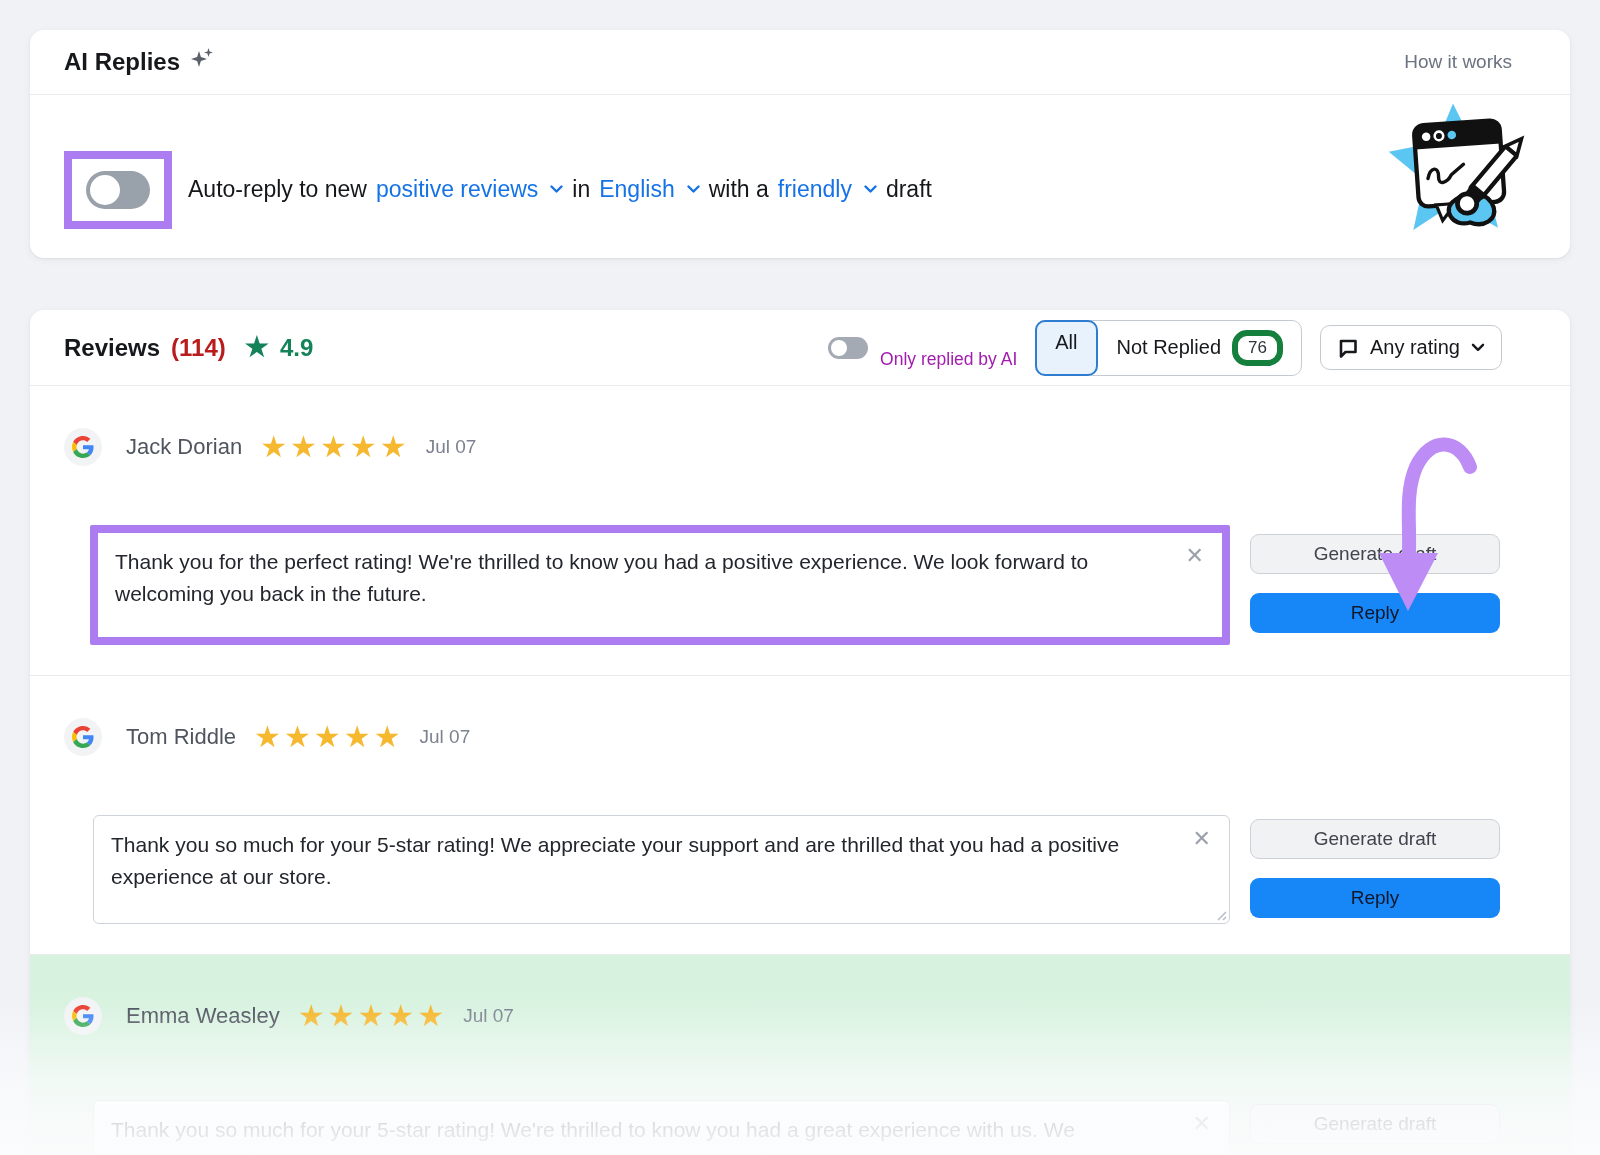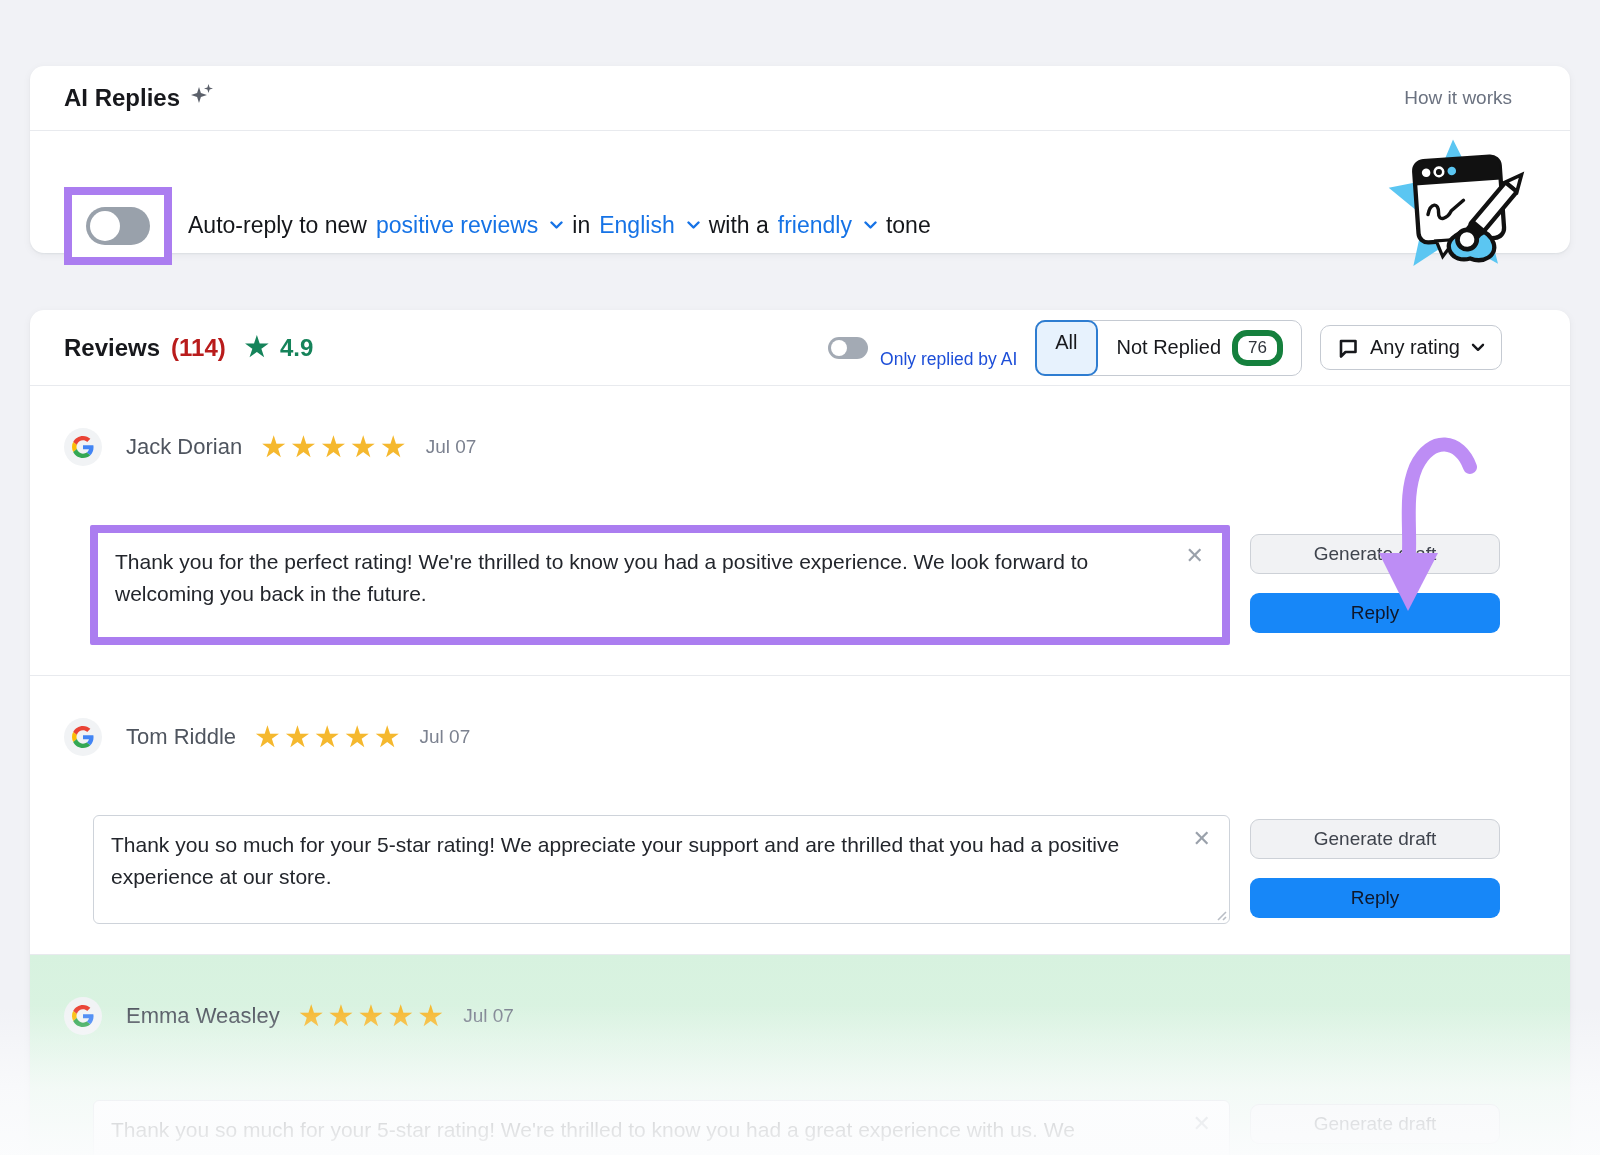--- a/index.html
+++ b/index.html
@@ -5,21 +5,21 @@
   * { box-sizing: border-box; }
   html,body { margin:0; padding:0; }
   body {
     width:1600px; height:1155px; position:relative; overflow:hidden;
     background:#f1f2f6; font-family:"Liberation Sans", sans-serif; color:#1b1e24;
   }
   .card {
     position:absolute; background:#fff; border-radius:14px;
     box-shadow:0 1px 2px rgba(25,30,40,.06), 0 2px 8px rgba(25,30,40,.05);
   }
-  #card-ai { left:30px; top:30px; width:1540px; height:187px;margin-top:36px; }
+  #card-ai { left:30px; top:30px; width:1540px; height:228px; }
   #card-reviews { left:30px; top:310px; width:1540px; height:845px; overflow:hidden; border-bottom-left-radius:0; border-bottom-right-radius:0; }
 
   
   .card-header {
     height:65px; display:flex; align-items:center; justify-content:space-between;
     padding:0 58px 0 34px; border-bottom:1px solid #e8eaee;
   }
   .hdr-title { font-size:24px; font-weight:700; color:#17181c; display:flex; align-items:center; gap:9px; }
   .how-link { font-size:19px; color:#6b7280; cursor:pointer; }
   .ai-body { height:189px; display:flex; align-items:center; padding:0 34px; position:relative; }
@@ -35,21 +35,21 @@
     height:76px; display:flex; align-items:center; justify-content:space-between;
     padding:0 68px 0 34px; border-bottom:1px solid #e8eaee;
   }
   .rv-title { font-size:24px; font-weight:700; color:#17181c; display:flex; align-items:center; gap:11px; }
   .count { color:#b91c1c; }
   .green-star { color:#15835a; font-size:27px; margin-left:8px; line-height:1; }
   .green-num { color:#15835a; }
   .controls { display:flex; align-items:center; gap:18px; }
   .mini-toggle { width:40px; height:22px; border-radius:11px; background:#a3aab4; position:relative; cursor:pointer; flex:none; }
   .mini-toggle .knob { position:absolute; left:3px; top:3px; width:16px; height:16px; border-radius:50%; background:#fff; }
-  .mini-label { font-size:17.5px; color:#1d4ed8; margin-left:-6px;margin-top:24px; }
+  .mini-label { font-size:17.5px; color:#a21caf; margin-left:-6px;margin-top:24px; }
   .seg { display:flex; align-items:stretch; border:1px solid #c5cad2; border-radius:10px; background:#fff; font-size:20px; color:#17181c; }
   .seg-all { padding:9px 18px; background:#e7f2fd; border:2px solid #2e7dd1; border-radius:10px; margin:-1px; cursor:pointer; }
   .seg-nr { padding:9px 18px 9px 20px; display:flex; align-items:center; gap:11px; cursor:pointer; }
   .badge { border:6px solid #15803d; border-radius:15px; padding:2px 10px; font-size:17px; color:#30343c; background:#fff; }
   .rating-btn { display:flex; align-items:center; gap:11px; border:1px solid #c5cad2; border-radius:10px; padding:10px 16px; font-size:20px; font-weight:500; color:#17181c; background:#fff; cursor:pointer; font-family:inherit; }
 
   .review-row { position:relative; padding:0 70px 0 34px; }
   .row-sep { border-top:1px solid #e8eaee; }
   .r-head { display:flex; align-items:center; padding-top:42px; }
   .avatar { width:38px; height:38px; border-radius:50%; background:#f1f3f5; display:flex; align-items:center; justify-content:center; flex:none; }
@@ -118,21 +118,21 @@
             <path d="M1.5 1.5 L6.5 6.5 L11.5 1.5" stroke="#1673e6" stroke-width="2.4" fill="none" stroke-linecap="round" stroke-linejoin="round"></path>
           </svg>
       </span>
       <span>with a</span>
       <span class="dd">
         <span>friendly</span>
         <svg width="13" height="9" viewBox="0 0 13 9">
             <path d="M1.5 1.5 L6.5 6.5 L11.5 1.5" stroke="#1673e6" stroke-width="2.4" fill="none" stroke-linecap="round" stroke-linejoin="round"></path>
           </svg>
       </span>
-      <span>tone</span>
+      <span>draft</span>
     </div>
 
     <div class="illustration">
       <svg width="150" height="150" viewBox="0 0 140 140">
         <path d="M70 8 L89 46 L131 51 L101 80 L112 124 L71 101 L33 126 L43 80 L10 53 L55 44 Z" fill="#5bc6f2"></path>
         <g transform="rotate(-4 75 68)">
           <rect x="36" y="26" width="80" height="76" rx="9" fill="#fff" stroke="#111" stroke-width="4"></rect>
           <path d="M36 35 a9 9 0 0 1 9-9 h62 a9 9 0 0 1 9 9 v13 h-80 z" fill="#111"></path>
           <circle cx="47" cy="37" r="4" fill="#fff"></circle>
           <circle cx="59" cy="37" r="4" fill="none" stroke="#fff" stroke-width="2.4"></circle>

